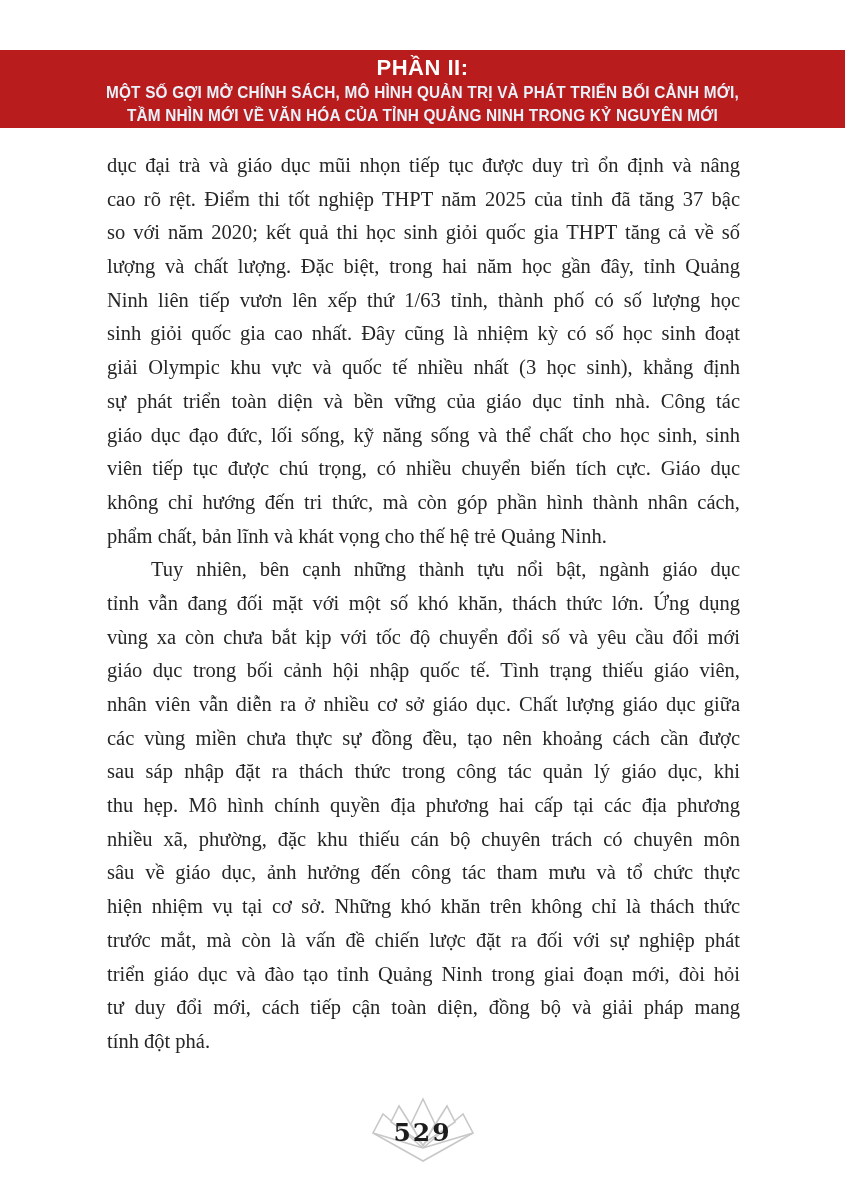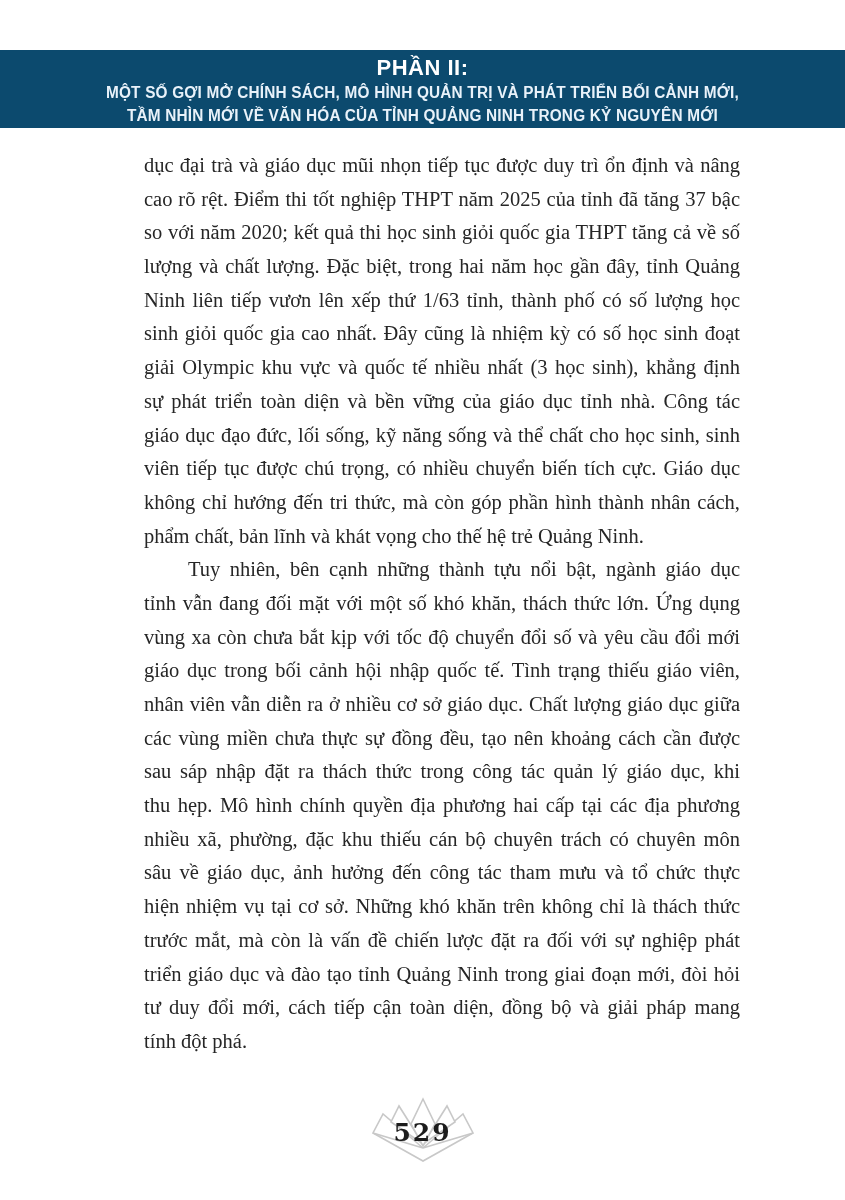--- a/index.html
+++ b/index.html
@@ -10,21 +10,21 @@
     position: relative;
     overflow: hidden;
   }
   .page { position: absolute; inset: 0; }
 
   
   .banner {
     position: absolute;
     top: 50px; left: 0; right: 0;
     height: 78px;
-    background: #0c4a6e;
+    background: #b91c1c;
     color: #ffffff;
     text-align: center;
     font-family: "Liberation Sans", sans-serif;
     box-sizing: border-box;
     padding-top: 5px;
   }
   .banner .part-title {
     font-size: 22px;
     font-weight: bold;
     letter-spacing: 0.5px;
@@ -50,21 +50,20 @@
     color: #262626;
     font-size: 20.5px;
     line-height: 33.7px;
   }
   .line {
     text-align: justify;
     text-align-last: justify;
     height: 33.7px;
     overflow: hidden;
     white-space: nowrap0; 
-    margin-left: 37px;
   }
   .line.last {
     text-align-last: left;
   }
   .line.indent {
     text-indent: 44px;
   }
 
   
   .page-footer {

